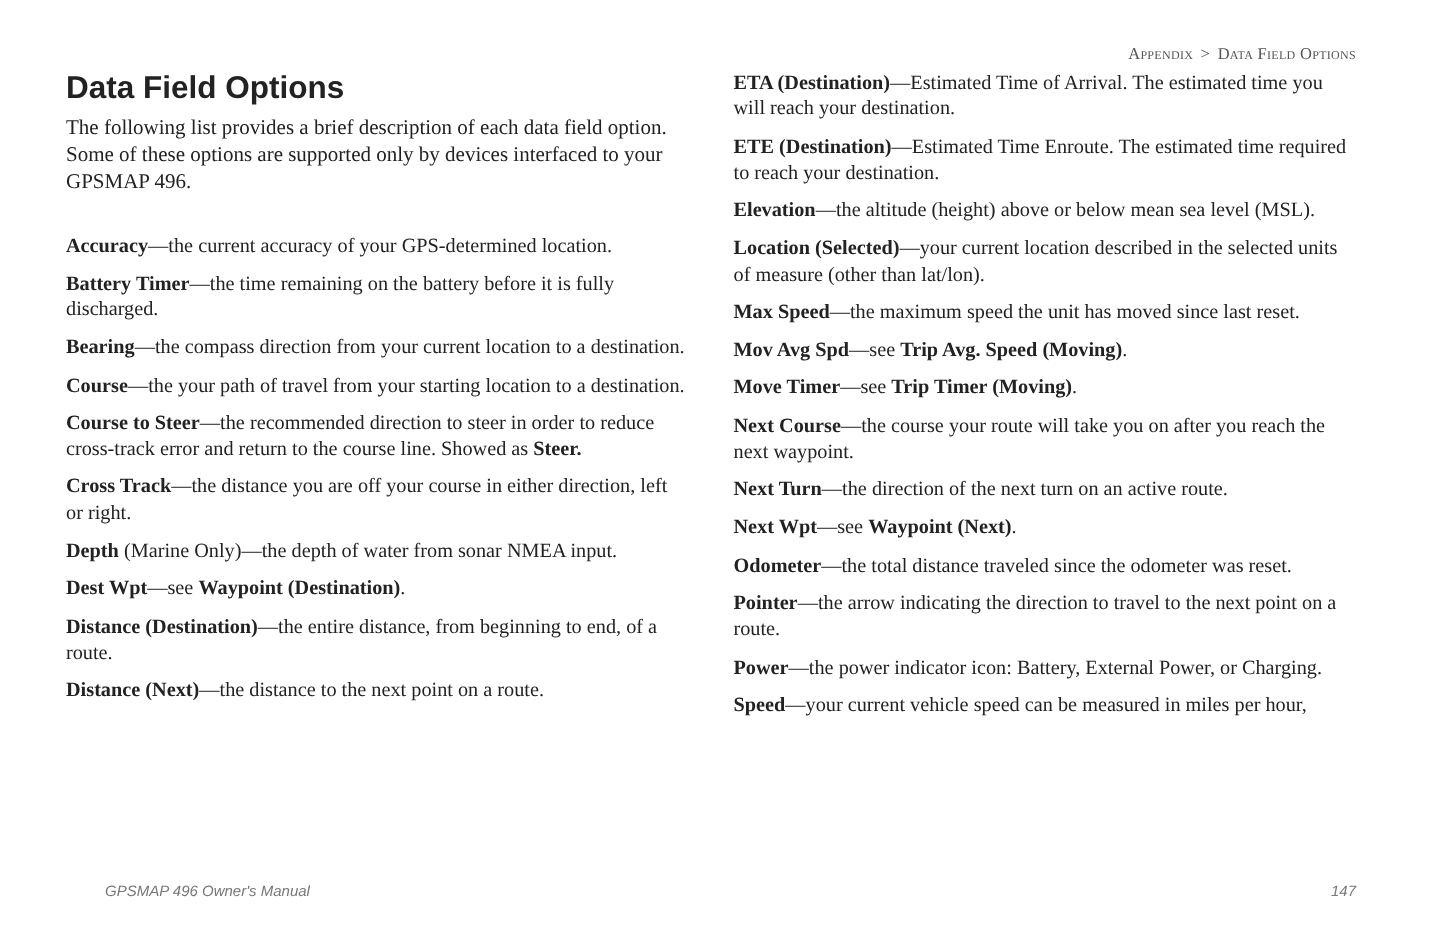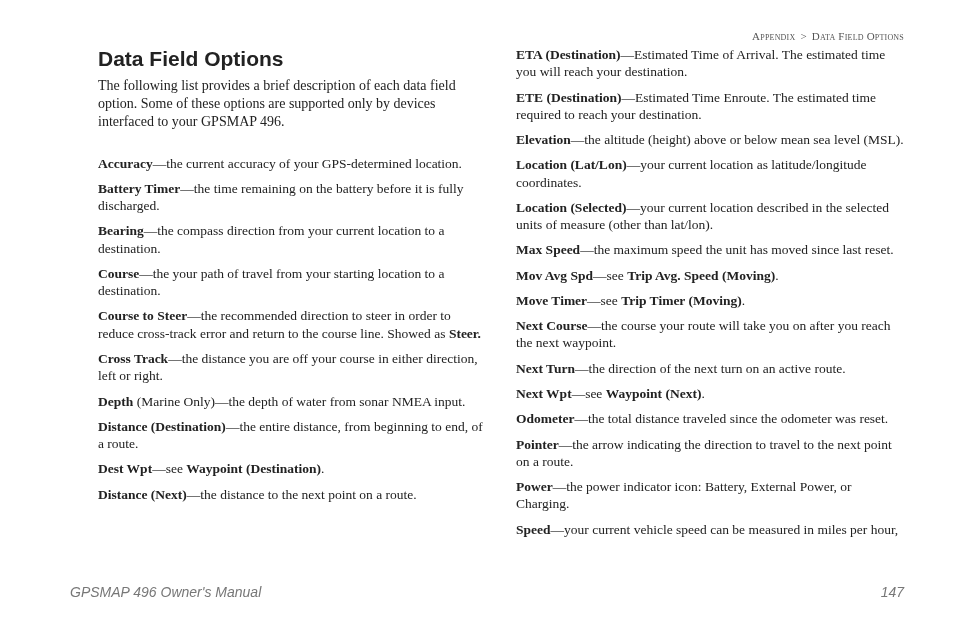--- a/index.html
+++ b/index.html
@@ -7,21 +7,21 @@
     padding: 0;
     font-family: "Times New Roman", Times, serif;
     background: #fff;
     color: #222;
     width: 954px;
     height: 618px;
     box-sizing: border-box;
     position: relative;
   }
   .page {
-    padding: 30px 50px 0 98px;
+    padding: 30px 50px 0 44px;
     box-sizing: border-box;
     width: 100%;
     height: 100%;
   }
   .breadcrumb {
     text-align: right;
     font-size: 11px;
     color: #555;
     font-variant: small-caps;
     letter-spacing: 0.2px;
@@ -55,21 +55,21 @@
   .heading-block {
     break-inside: avoid-column;
   }
   .footer {
     position: absolute;
     left: 70px;
     right: 50px;
     bottom: 18px;
     font-family: Arial, Helvetica, sans-serif;
     font-style: italic;
-    font-size: 14px;
+    font-size: 10px;
     color: #777;
     display: flex;
     justify-content: space-between;
   }
 </style>
 </head>
 <body>
 
 <div class="page">
   <div class="breadcrumb">
@@ -84,27 +84,26 @@
       <p class="intro">The following list provides a brief description of each data field option. Some of these options are supported only by devices interfaced to your GPSMAP 496.</p>
     </div>
     <div id="entries-container">
         <p class="entry"><span class="term">Accuracy</span><span>—the current accuracy of your GPS-determined location.</span></p>
         <p class="entry"><span class="term">Battery Timer</span><span>—the time remaining on the battery before it is fully discharged.</span></p>
         <p class="entry"><span class="term">Bearing</span><span>—the compass direction from your current location to a destination.</span></p>
         <p class="entry"><span class="term">Course</span><span>—the your path of travel from your starting location to a destination.</span></p>
         <p class="entry"><span class="term">Course to Steer</span><span>—the recommended direction to steer in order to reduce cross-track error and return to the course line. Showed as </span><span class="inner-bold">Steer.</span></p>
         <p class="entry"><span class="term">Cross Track</span><span>—the distance you are off your course in either direction, left or right.</span></p>
         <p class="entry"><span class="term">Depth</span><span> (Marine Only)—the depth of water from sonar NMEA input.</span></p>
+        <p class="entry"><span class="term">Dest Wpt</span><span>—see </span><span class="inner-bold">Waypoint (Destination)</span><span>.</span></p>
         <p class="entry"><span class="term">Distance (Destination)</span><span>—the entire distance, from beginning to end, of a route.</span></p>
-        <p class="entry"><span class="term">Dest Wpt</span><span>—see </span><span class="inner-bold">Waypoint (Destination)</span><span>.</span></p>
         <p class="entry"><span class="term">Distance (Next)</span><span>—the distance to the next point on a route.</span></p>
         <p class="entry"><span class="term">ETA (Destination)</span><span>—Estimated Time of Arrival. The estimated time you will reach your destination.</span></p>
         <p class="entry"><span class="term">ETE (Destination)</span><span>—Estimated Time Enroute. The estimated time required to reach your destination.</span></p>
         <p class="entry"><span class="term">Elevation</span><span>—the altitude (height) above or below mean sea level (MSL).</span></p>
-        <p class="entry"><span class="term">Location (Lat/Lon)</span><span>—your current location as latitude/longitude coordinates.</span></p>
         <p class="entry"><span class="term">Location (Selected)</span><span>—your current location described in the selected units of measure (other than lat/lon).</span></p>
         <p class="entry"><span class="term">Max Speed</span><span>—the maximum speed the unit has moved since last reset.</span></p>
         <p class="entry"><span class="term">Mov Avg Spd</span><span>—see </span><span class="inner-bold">Trip Avg. Speed (Moving)</span><span>.</span></p>
         <p class="entry"><span class="term">Move Timer</span><span>—see </span><span class="inner-bold">Trip Timer (Moving)</span><span>.</span></p>
         <p class="entry"><span class="term">Next Course</span><span>—the course your route will take you on after you reach the next waypoint.</span></p>
         <p class="entry"><span class="term">Next Turn</span><span>—the direction of the next turn on an active route.</span></p>
         <p class="entry"><span class="term">Next Wpt</span><span>—see </span><span class="inner-bold">Waypoint (Next)</span><span>.</span></p>
         <p class="entry"><span class="term">Odometer</span><span>—the total distance traveled since the odometer was reset.</span></p>
         <p class="entry"><span class="term">Pointer</span><span>—the arrow indicating the direction to travel to the next point on a route.</span></p>
         <p class="entry"><span class="term">Power</span><span>—the power indicator icon: Battery, External Power, or Charging.</span></p>

